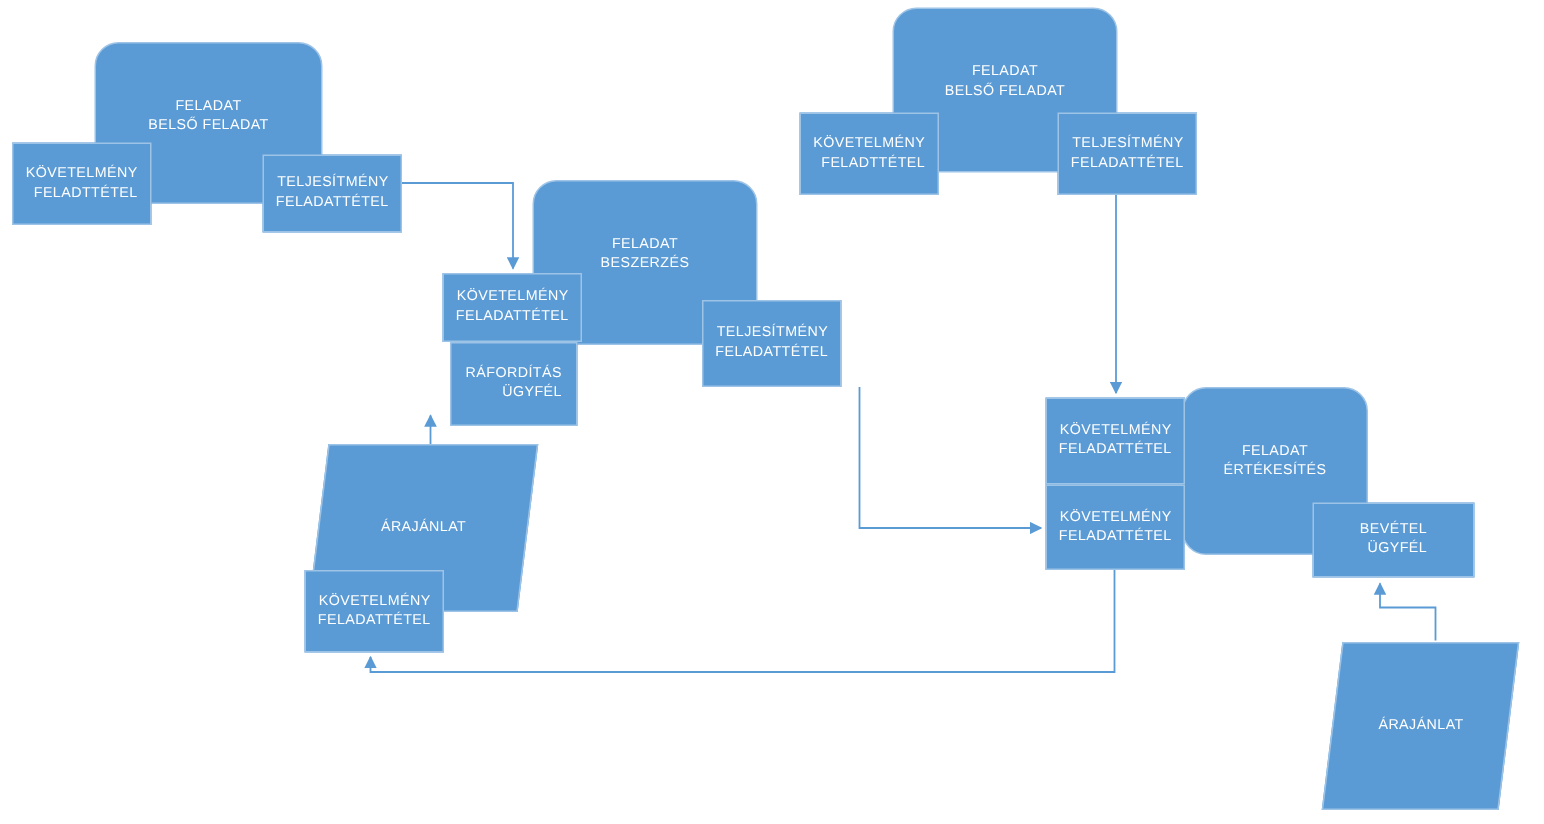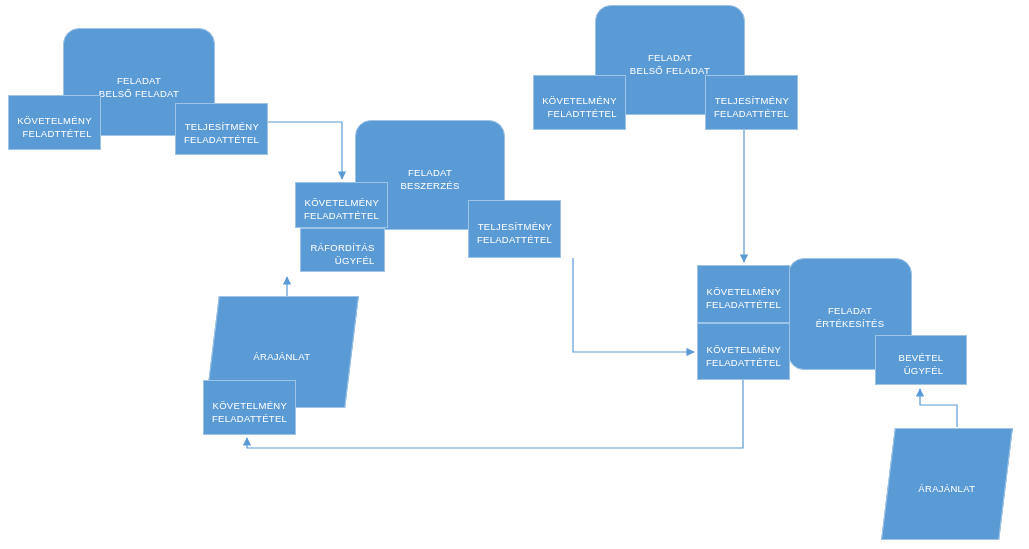--- a/index.html
+++ b/index.html
@@ -12,21 +12,21 @@
   }
   .shape{
     position:absolute;
     box-sizing:border-box;
     background:var(--fill,#5b9bd5);
     color:var(--text,#fff);
     display:flex;align-items:center;justify-content:center;
     text-align:center;
     font-size:9.5px;line-height:1.35;letter-spacing:.3px;
   }
-  .shape .lbl{white-space:pre-line;margin-top:10px;}
+  .shape .lbl{white-space:pre-line;}
   .rounded{
     border-radius:16px;
     border:1px solid var(--border,#9dc3e6);
     z-index:1;
     align-items:flex-start;
     padding-top:36px;
   }
   .rect{
     border:1px solid var(--border,#9dc3e6);
     z-index:3;
@@ -82,21 +82,21 @@
   </div>
 
   <div class="shape rounded" style="left:355px;top:120px;width:150px;height:110px;">
     <span class="lbl">FELADAT
 BESZERZÉS</span>
   </div>
   <div class="shape rect" style="left:295px;top:182px;width:93px;height:46px;">
     <span class="lbl">KÖVETELMÉNY
 FELADATTÉTEL</span>
   </div>
-  <div class="shape rect" style="left:300px;top:228px;width:85px;height:44px;">
+  <div class="shape rect" style="left:300px;top:228px;width:85px;height:56px;">
     <span class="lbl">RÁFORDÍTÁS
 ÜGYFÉL</span>
   </div>
   <div class="shape rect" style="left:468px;top:200px;width:93px;height:58px;">
     <span class="lbl">TELJESÍTMÉNY
 FELADATTÉTEL</span>
   </div>
 
   <div class="shape para" style="left:212px;top:296px;width:140px;height:112px;">
     <span class="lbl">ÁRAJÁNLAT</span>
@@ -124,21 +124,21 @@
 ÉRTÉKESÍTÉS</span>
   </div>
   <div class="shape rect" style="left:697px;top:265px;width:93px;height:58px;">
     <span class="lbl">KÖVETELMÉNY
 FELADATTÉTEL</span>
   </div>
   <div class="shape rect" style="left:697px;top:323px;width:93px;height:57px;">
     <span class="lbl">KÖVETELMÉNY
 FELADATTÉTEL</span>
   </div>
-  <div class="shape rect" style="left:875px;top:335px;width:92px;height:50px;">
+  <div class="shape rect" style="left:875px;top:335px;width:108px;height:50px;">
     <span class="lbl">BEVÉTEL
 ÜGYFÉL</span>
   </div>
 
   <div class="shape para" style="left:888px;top:428px;width:118px;height:112px;">
     <span class="lbl">ÁRAJÁNLAT</span>
   </div>
 
 </div>
 

